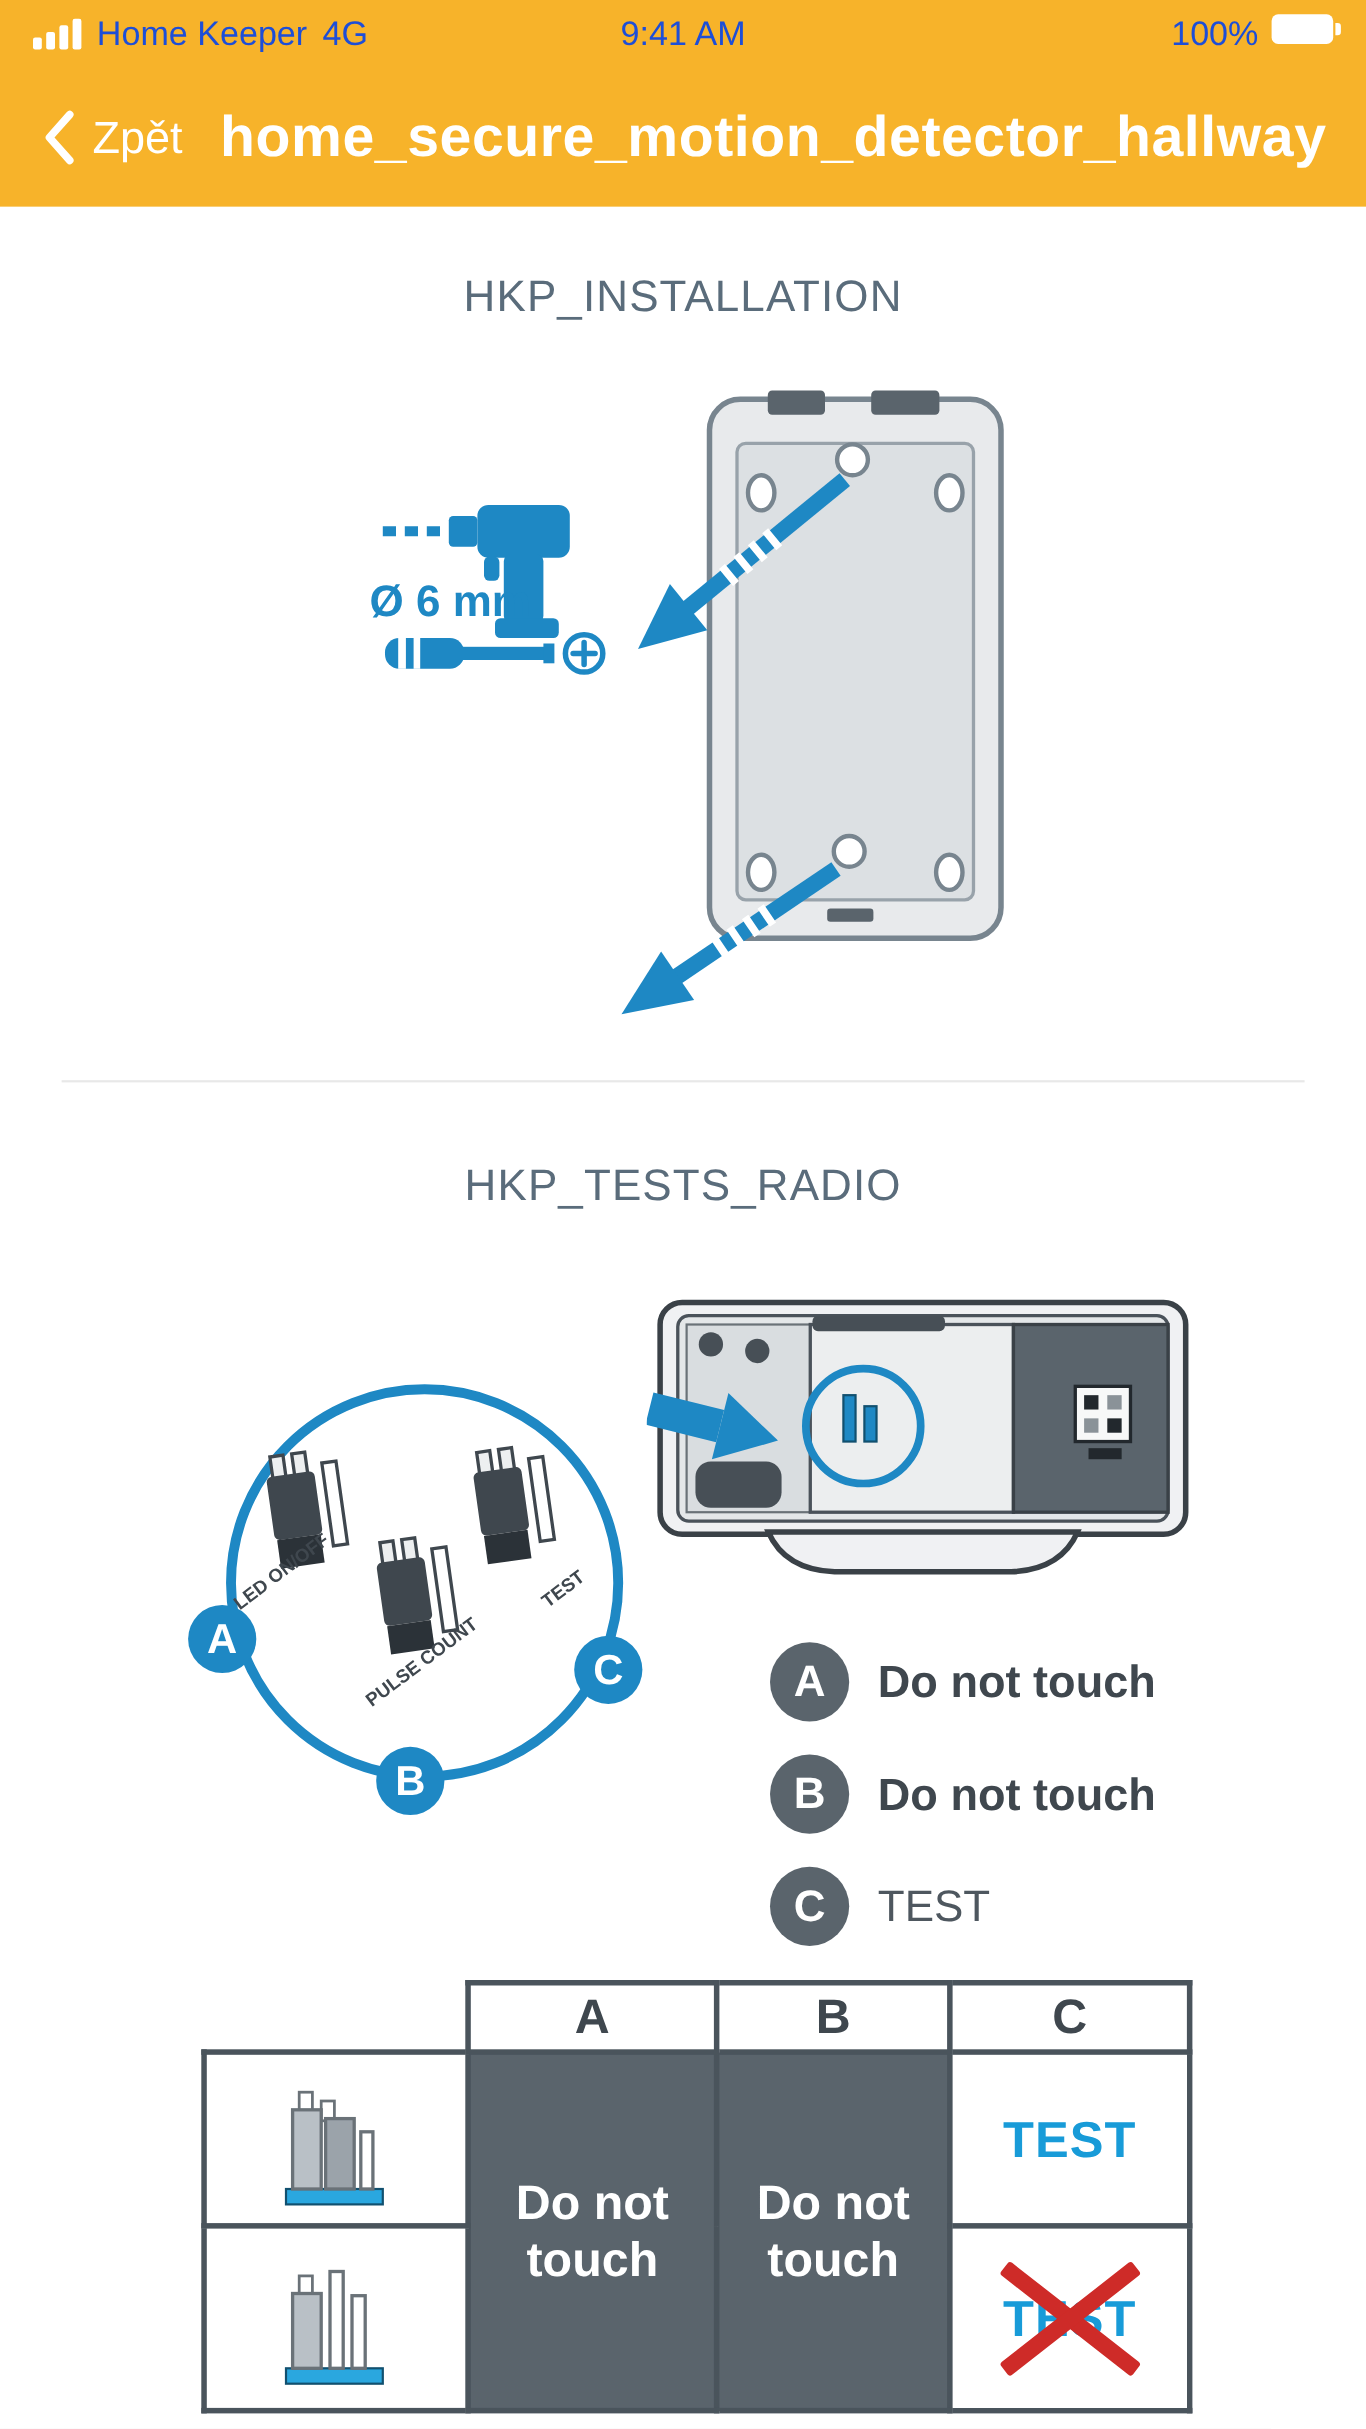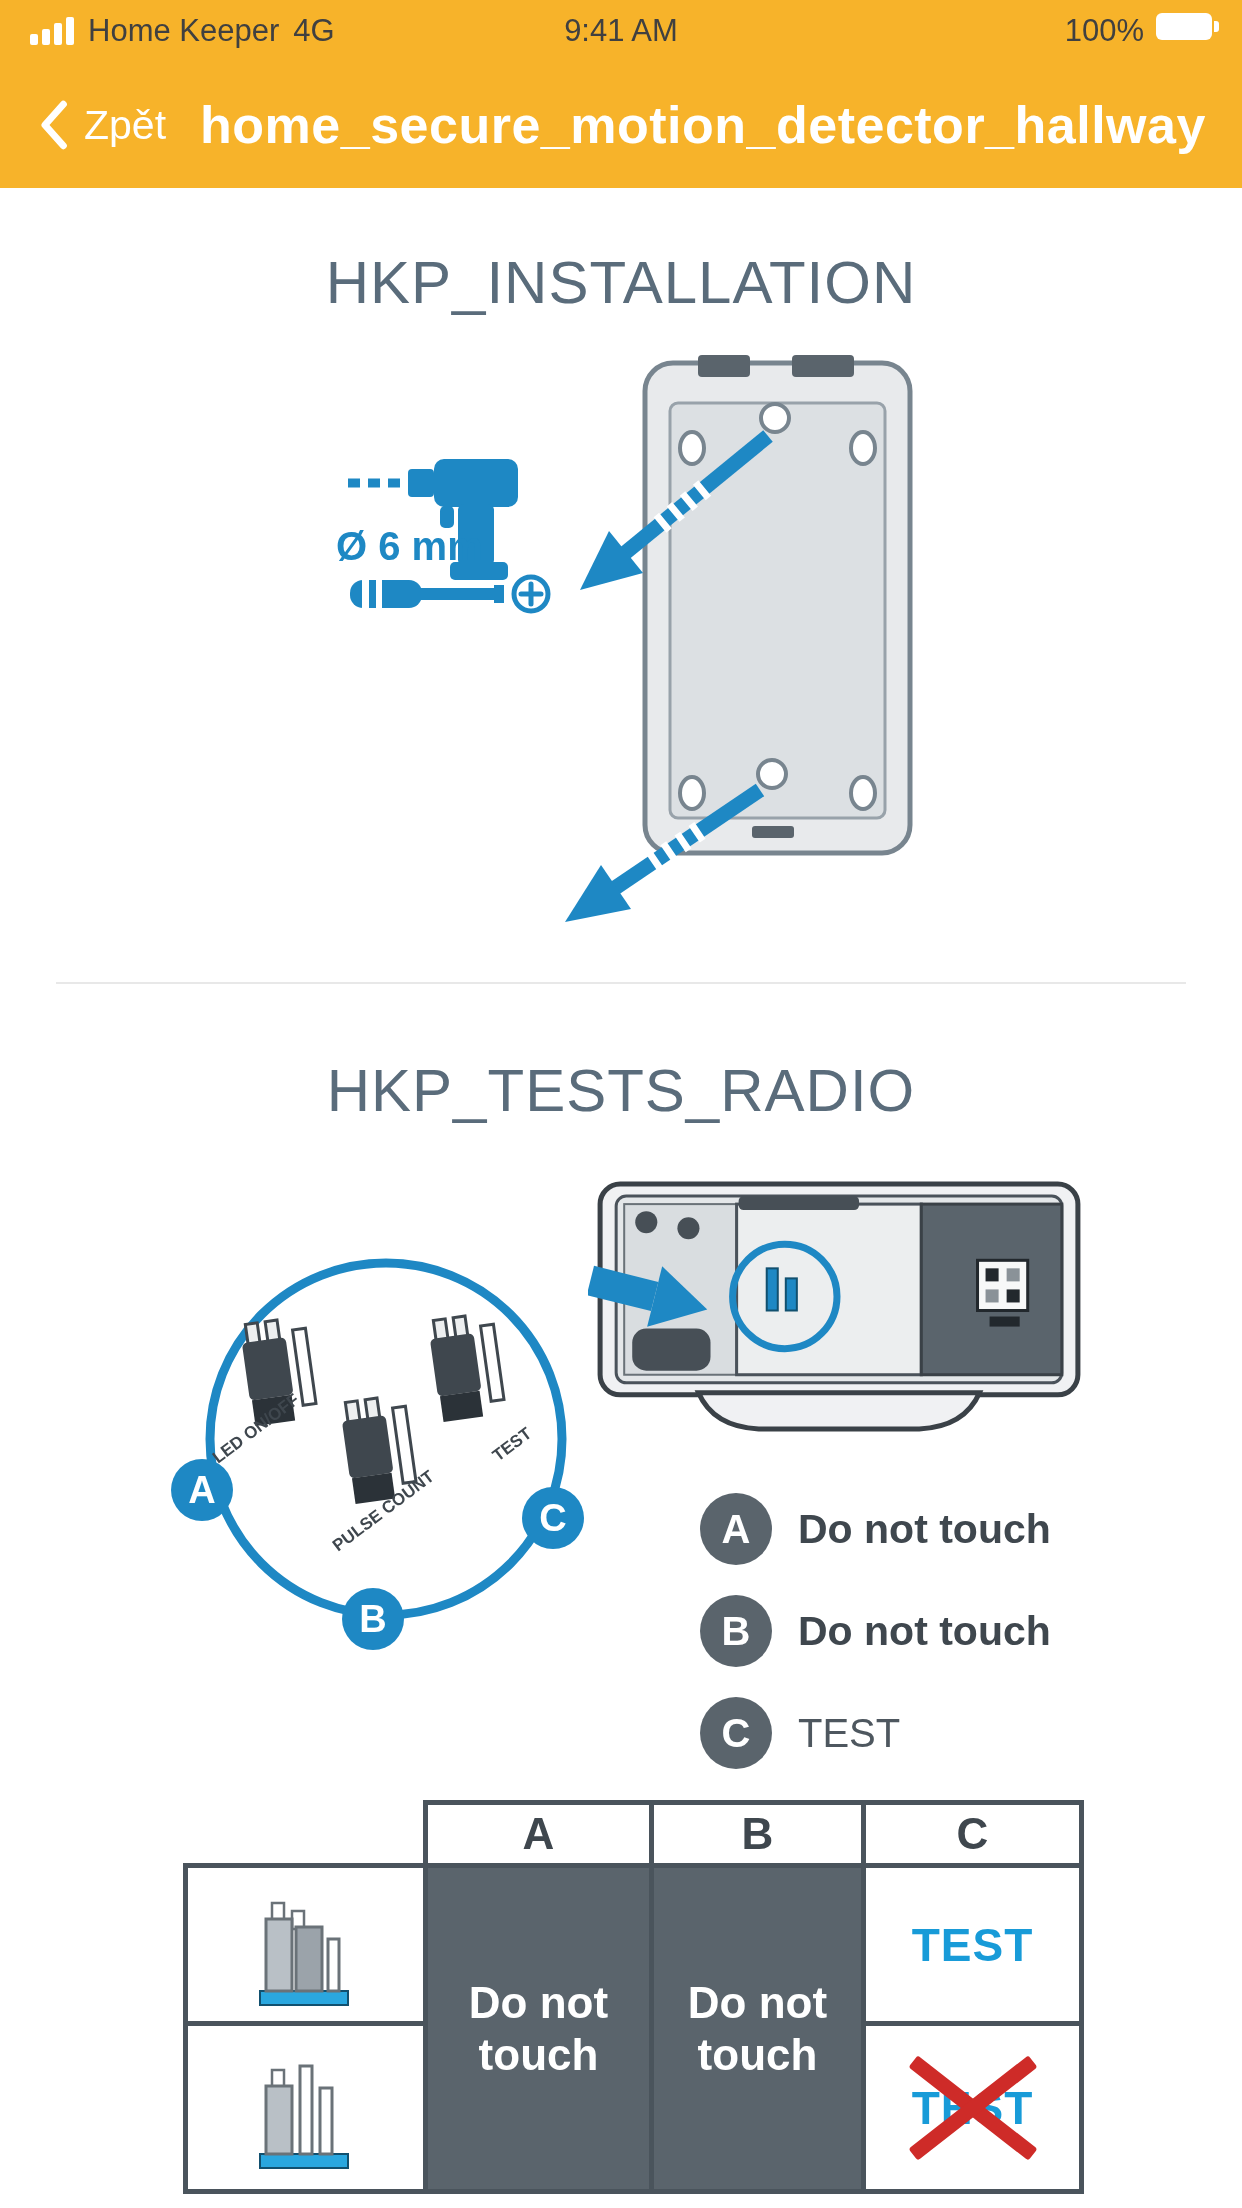--- a/index.html
+++ b/index.html
@@ -4,40 +4,40 @@
 <style>
   html,body{margin:0;padding:0;background:#e9e9e9;}
   .screen{
     position:relative;width:1242px;height:2208px;background:#ffffff;
     overflow:hidden;font-family:"Liberation Sans", sans-serif;margin:0 auto;
   }
   
   .header{position:absolute;top:0;left:0;width:1242px;height:188px;background:#F7B32A;}
   .statusbar{
     position:absolute;top:0;left:0;right:0;height:62px;display:flex;align-items:center;
-    color:#404040;font-size:31px;font-weight:500;padding:0 30px;box-sizing:border-box;
+    color:#1d4ed8;font-size:31px;font-weight:500;padding:0 30px;box-sizing:border-box;
   }
   .sb-left{display:flex;align-items:center;gap:14px;flex:1;}
   .sb-center{position:absolute;left:0;right:0;text-align:center;font-weight:400;pointer-events:none;}
   .sb-right{display:flex;gap:12px;margin-left:auto;}
   .signal{display:flex;align-items:flex-end;gap:4px;height:30px;padding-bottom:2px;}
   .signal i{display:block;width:8px;background:#fff;border-radius:2px;}
   .signal i:nth-child(1){height:11px}.signal i:nth-child(2){height:16px}
   .signal i:nth-child(3){height:22px}.signal i:nth-child(4){height:28px}
   .battery{position:relative;width:56px;height:27px;background:#fff;border-radius:6px;}
   .battery:after{content:"";position:absolute;right:-7px;top:8px;width:5px;height:11px;background:#fff;border-radius:0 3px 3px 0;}
   .navbar{position:absolute;top:62px;left:0;right:0;height:126px;display:flex;align-items:center;padding:0 38px;box-sizing:border-box;color:#fff;}
   .back{display:flex;align-items:center;gap:16px;cursor:pointer;}
   .back svg{display:block;}
   .back-label{font-size:41px;font-weight:400;color:#fff;}
   .nav-title{font-size:52px;font-weight:700;margin-left:34px;white-space:nowrap;letter-spacing:0.5px;}
   
   .content{position:absolute;top:188px;left:0;width:1242px;height:2020px;background:#fff;}
   .doc-heading{position:absolute;left:0;width:1242px;text-align:center;color:#5A6C7B;
-    font-size:60px;font-weight:400;letter-spacing:1px;}
+    font-size:40px;font-weight:400;letter-spacing:1px;}
   .h-install{top:60px;}
   .h-tests{top:868px;}
   .divider{position:absolute;top:794px;left:56px;width:1130px;height:2px;background:#E8E8E8;}
   .illu1{position:absolute;top:160px;left:0;}
   .device-illu{position:absolute;top:990px;left:588px;}
   .circle-illu{position:absolute;top:1052px;left:166px;}
   
   .legend{position:absolute;top:1304px;left:700px;}
   .legend-row{display:flex;align-items:center;height:74px;margin-bottom:28px;}
   .legend-badge{width:72px;height:72px;border-radius:50%;background:#5A646C;color:#fff;

